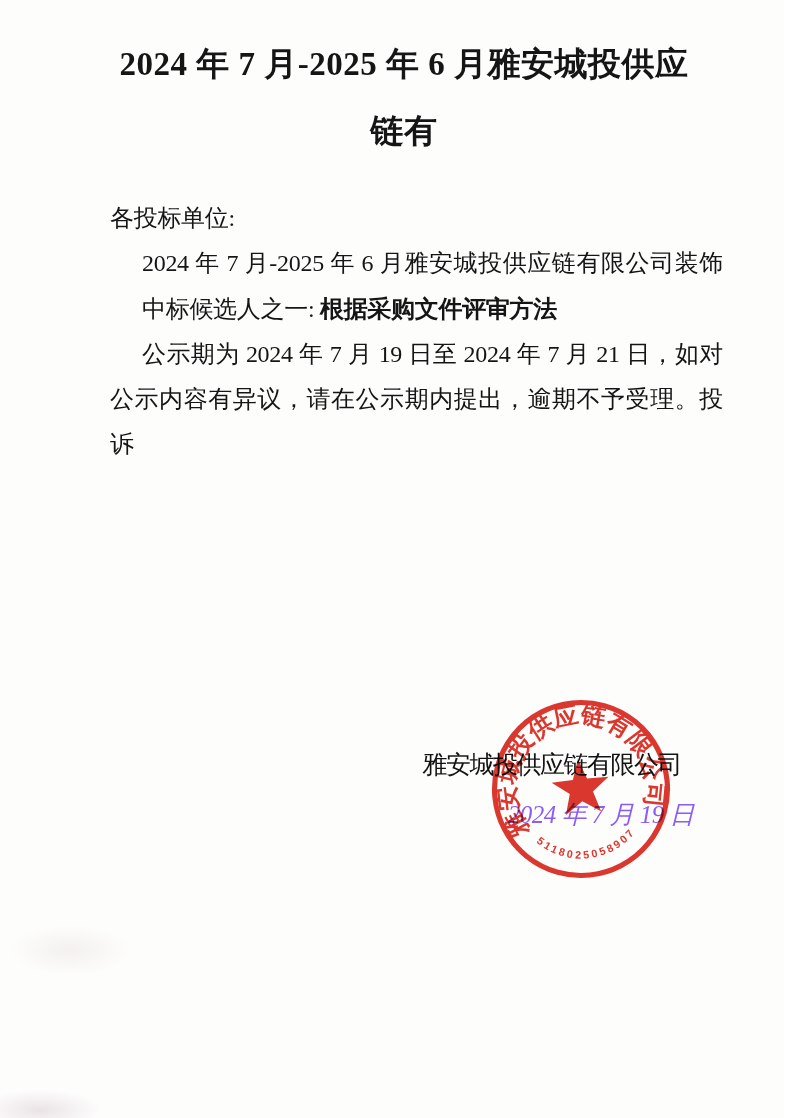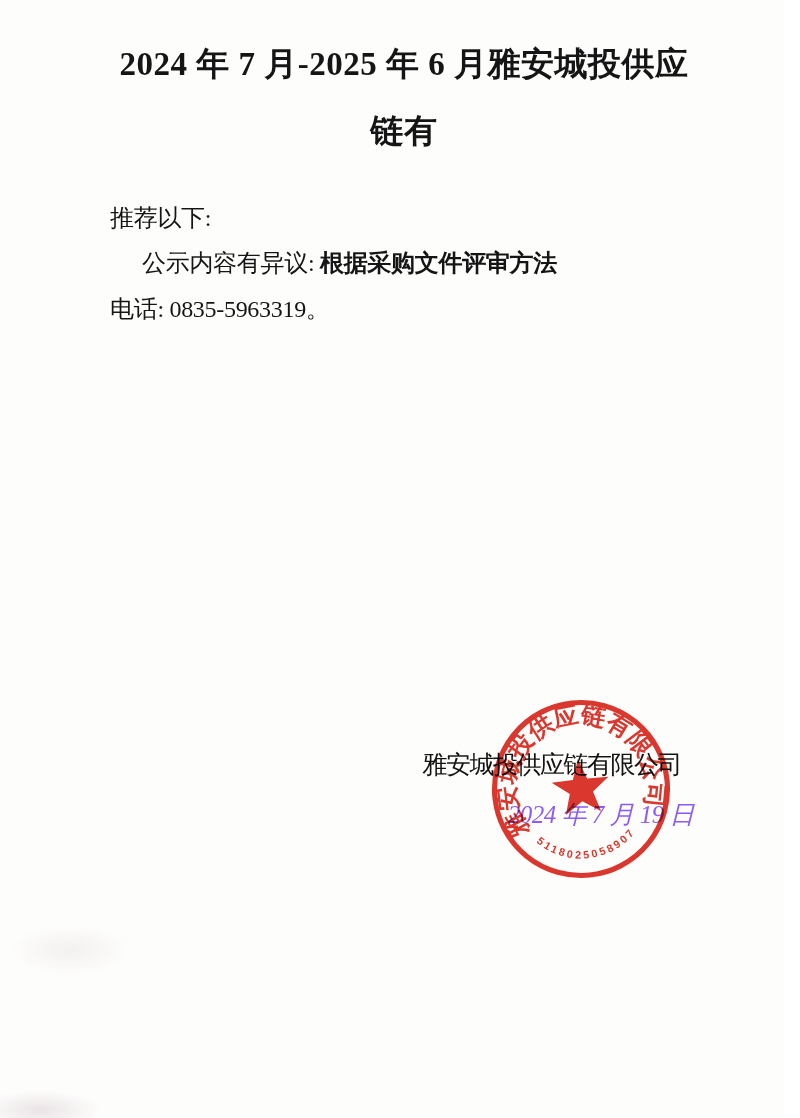--- a/index.html
+++ b/index.html
@@ -91,23 +91,25 @@
 </head>
 <body>
 
 <div class="page">
 
   <h1 class="title">
     <span class="tline">2024 年 7 月-2025 年 6 月雅安城投供应链有</span>
   </h1>
 
   <div class="body-text">
-    <div class="ln">推荐以下:</div>
-    <div class="ln ind"><span>公示内容有异议: </span><span class="b">根据采购文件评审方法</span></div>
-    <div class="ln">电话: 0835-5963319。</div>
+    <div class="ln">各投标单位:</div>
+    <div class="ln jfull ind">2024 年 7 月-2025 年 6 月雅安城投供应链有限公司装饰</div>
+    <div class="ln ind"><span>中标候选人之一: </span><span class="b">根据采购文件评审方法</span></div>
+    <div class="ln jfull ind">公示期为 2024 年 7 月 19 日至 2024 年 7 月 21 日，如对</div>
+    <div class="ln jfull">公示内容有异议，请在公示期内提出，逾期不予受理。投诉</div>
   </div>
 
   <div class="sig-company">雅安城投供应链有限公司</div>
   <div class="sig-date">2024 年 7 月 19 日</div>
 
   <svg class="seal" viewBox="0 0 200 200" aria-hidden="true">
     <defs>
       <path id="arcTop" d="M 42.7 140.2 A 70 70 0 1 1 157.3 140.2" fill="none"></path>
       <path id="arcBottom" d="M 43.3 147.6 A 74 74 0 0 0 156.7 147.6" fill="none"></path>
     </defs>

